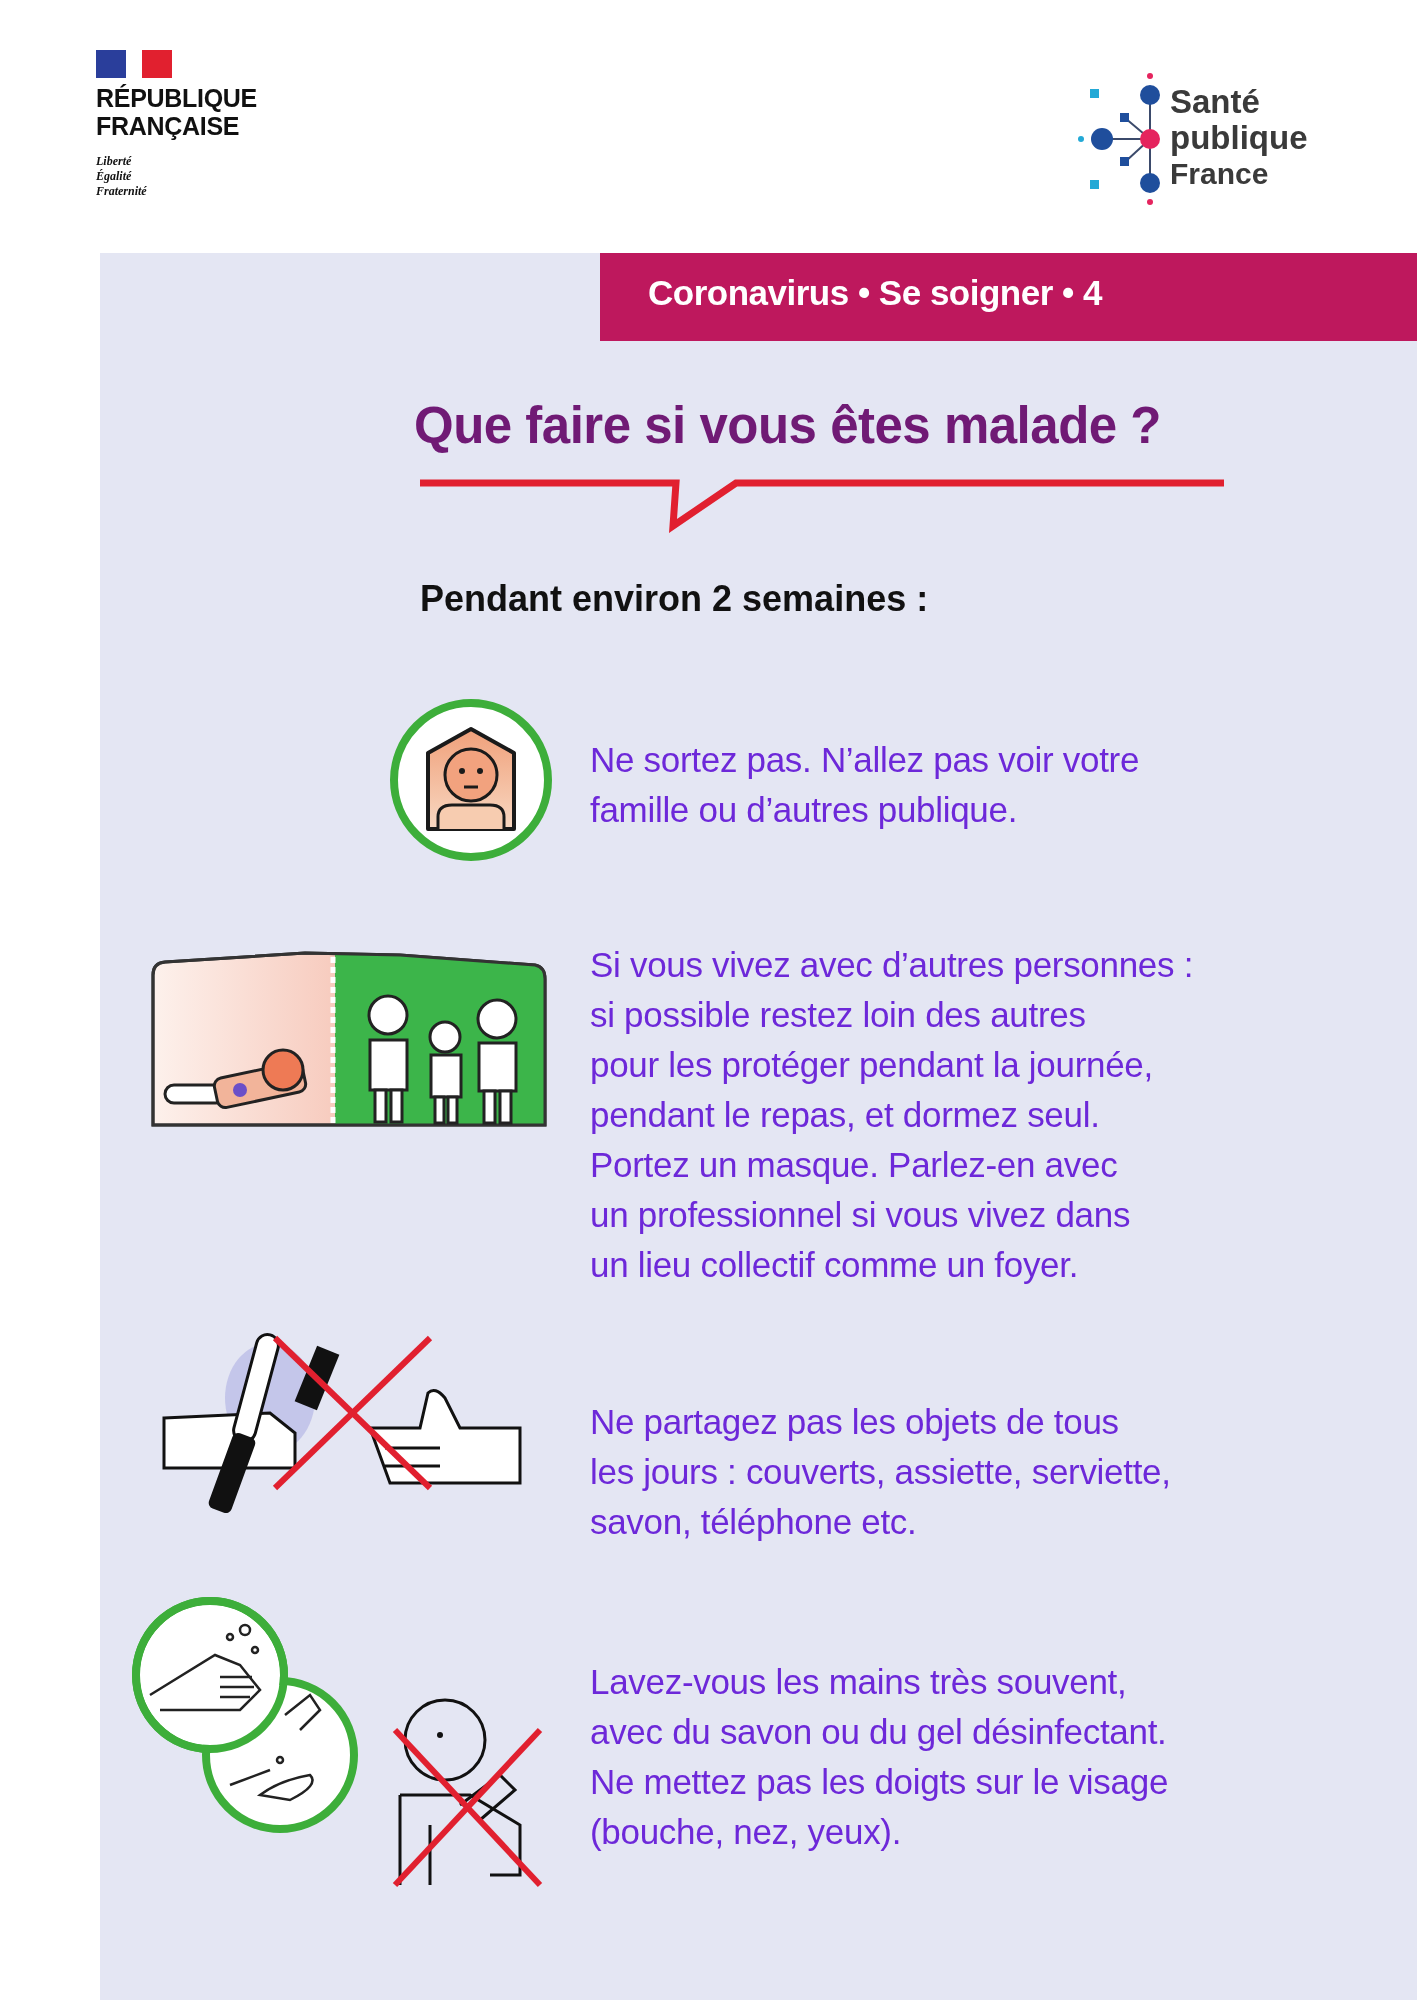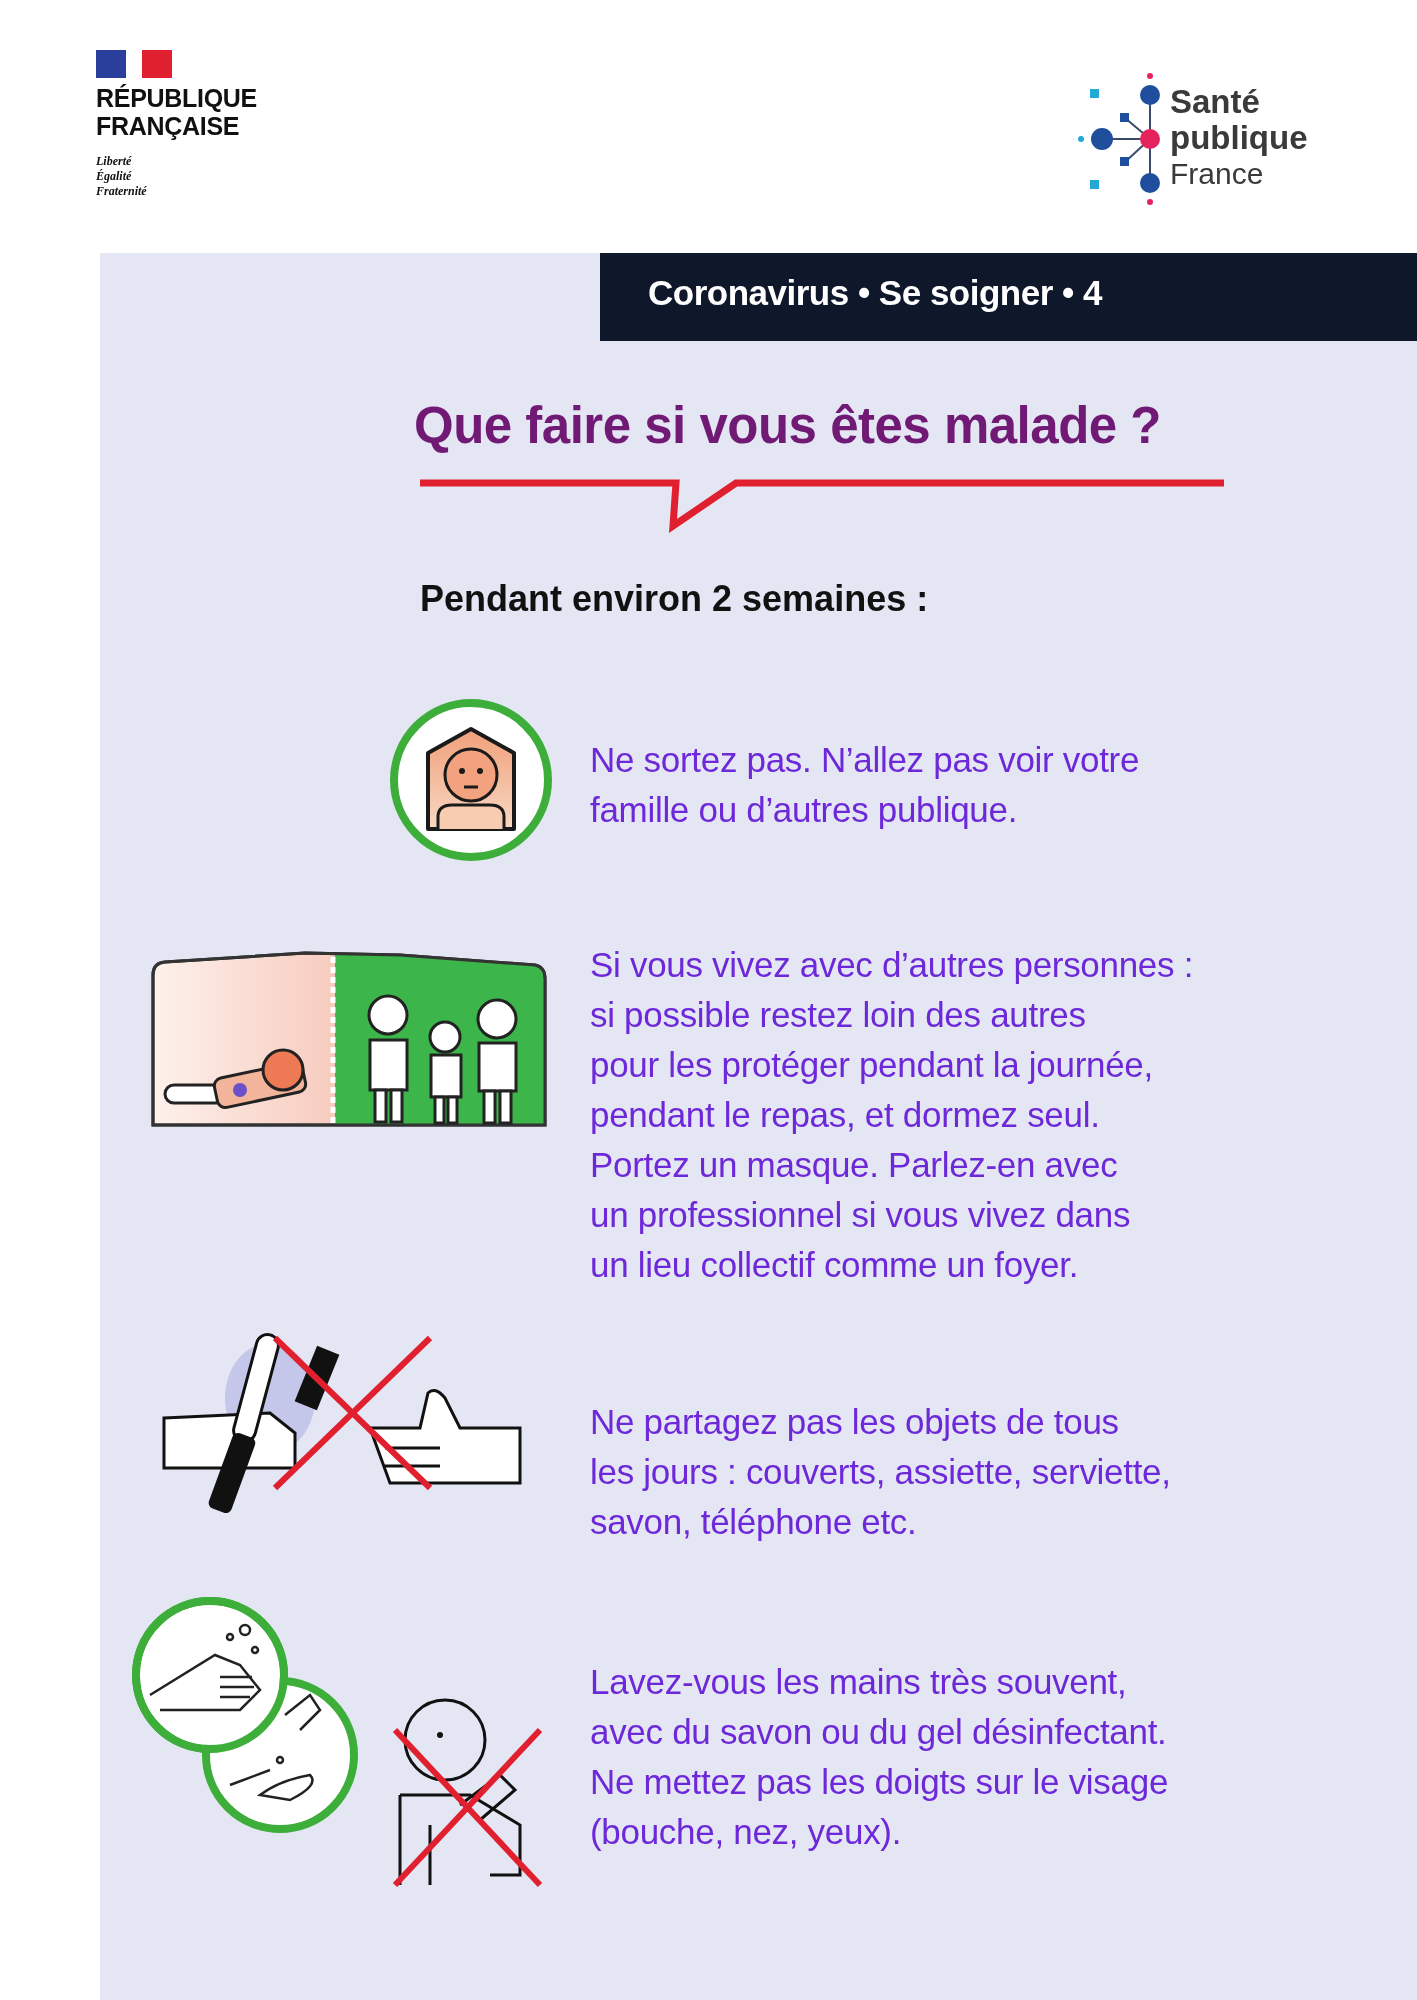--- a/index.html
+++ b/index.html
@@ -16,26 +16,26 @@
   .rf-flag .b { flex: 1; background: #2a3e9b; }
   .rf-flag .w { flex: 0.55; background: #ffffff; }
   .rf-flag .r { flex: 1; background: #e1202f; }
   .rf-name { font-family: "Liberation Sans", sans-serif; font-weight: 900; font-size: 25px; line-height: 28px; color: #111; letter-spacing: -0.3px; }
   .rf-motto { font-family: "Liberation Serif", serif; font-style: italic; font-weight: bold; font-size: 12px; line-height: 15px; color: #111; margin-top: 14px; }
 
   .spf-logo { left: 1070px; top: 68px; width: 280px; height: 150px; }
   .spf-mark { position: absolute; left: 0; top: 0; }
   .spf-text { position: absolute; left: 100px; top: 16px; font-family: "Liberation Sans", sans-serif; color: #3a3a3a; line-height: 36px; }
   .spf-text .l1, .spf-text .l2 { font-weight: 900; font-size: 33px; }
-  .spf-text .l3 { font-weight: 400; font-size: 30px; }
+  .spf-text .l3 { font-weight: 700; font-size: 30px; }
 
   
   .panel { left: 100px; top: 253px; width: 1317px; height: 1747px; background: #e4e6f3; }
 
-  .banner { left: 600px; top: 253px; width: 817px; height: 88px; background: #0f172a; }
+  .banner { left: 600px; top: 253px; width: 817px; height: 88px; background: #be185d; }
   .banner-text { position: absolute; left: 48px; top: 20px; font-family: "Liberation Sans", sans-serif; font-weight: bold; color: #fff; font-size: 35px; letter-spacing: -0.5px; white-space: nowrap; }
 
   .title { left: 414px; top: 396px; font-family: "Liberation Sans", sans-serif; font-weight: bold; font-size: 51px; color: #701a75; white-space: nowrap; letter-spacing: -0.5px; }
   .title-underline { left: 414px; top: 470px; }
 
   .subtitle { left: 420px; top: 578px; font-family: "Liberation Sans", sans-serif; font-weight: bold; font-size: 36px; color: #111; white-space: nowrap; }
 
   .item-text { font-family: "Liberation Sans", sans-serif; font-size: 35px; color: #6d28d9; line-height: 50px; letter-spacing: -0.3px; }
   .item-text div { white-space: nowrap; }
 </style>

